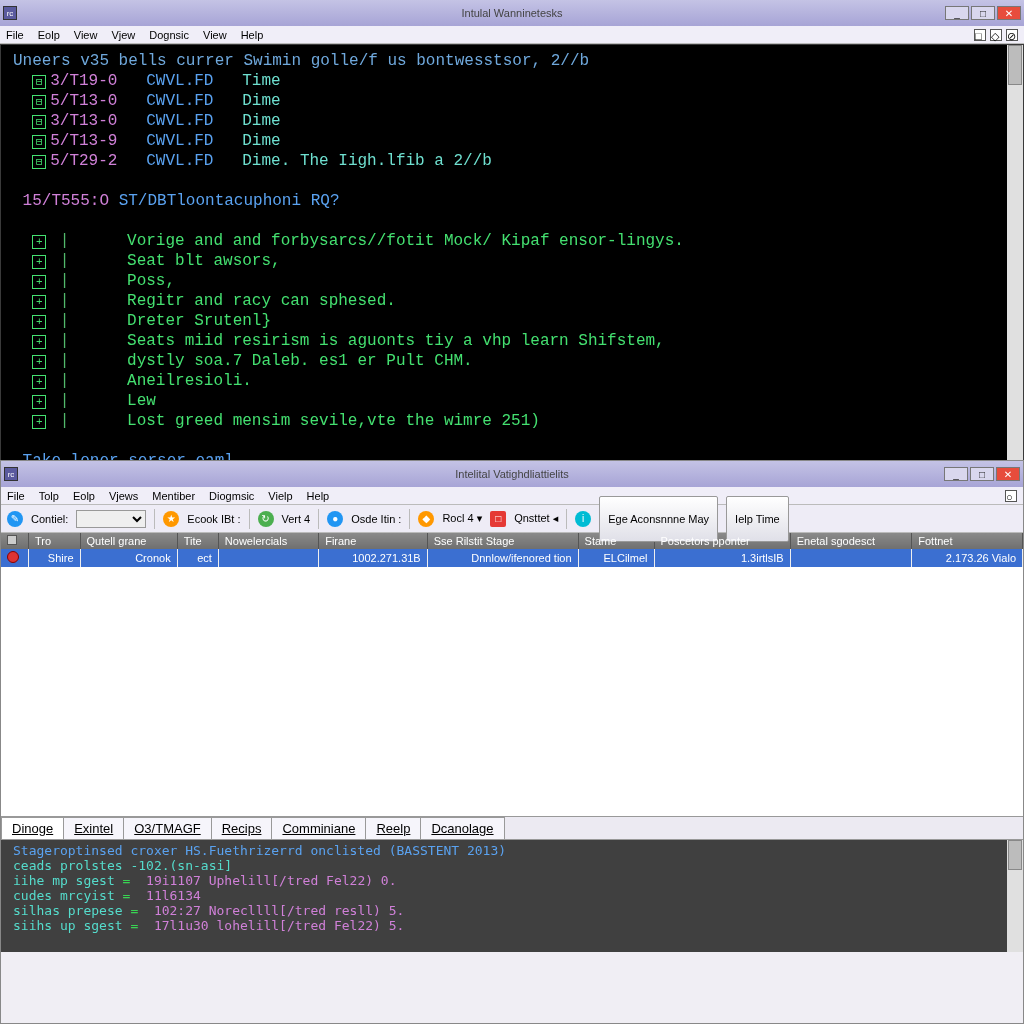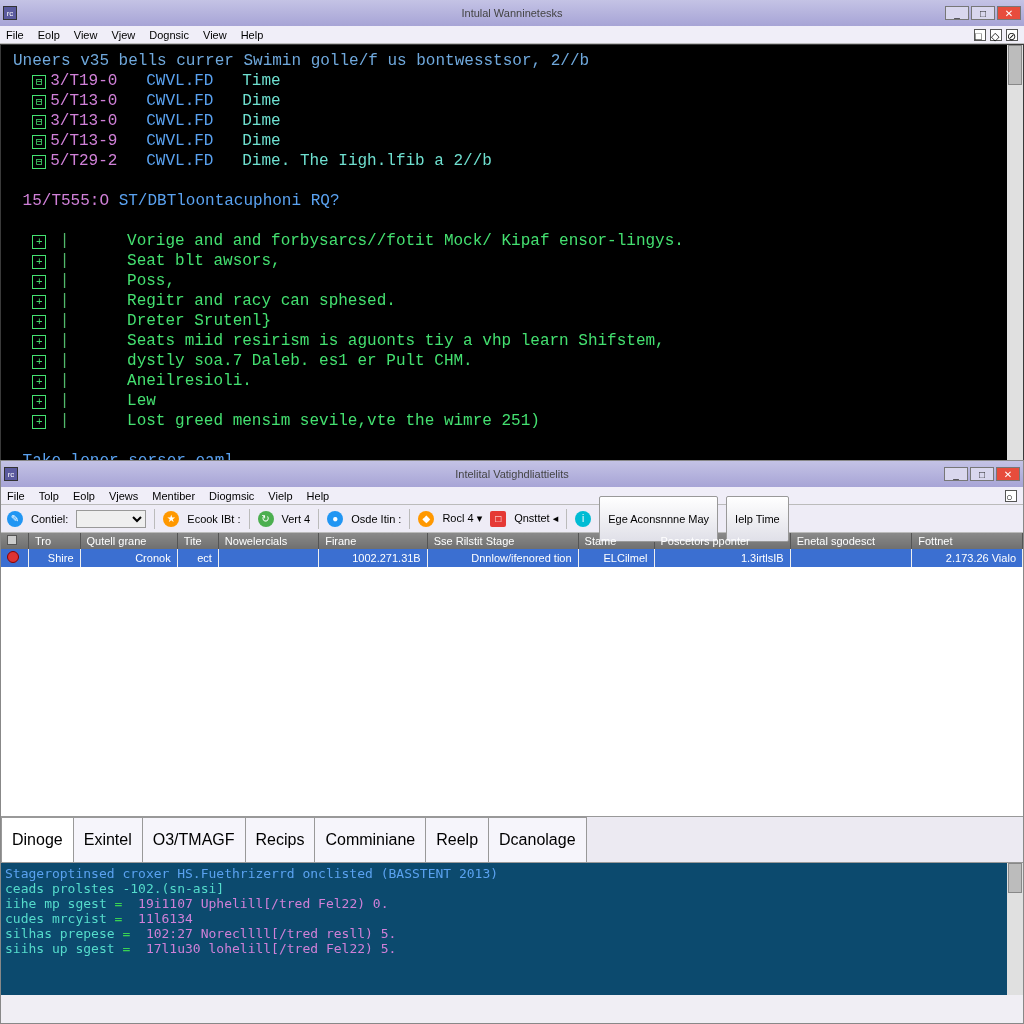--- a/index.html
+++ b/index.html
@@ -169,39 +169,40 @@
 tr.selected td { background:#3b6fd1; color:#fff;text-align:right; }
 .row-icon-red { display:inline-block;width:12px;height:12px;background:#d33;border-radius:50%;margin-right:3px;border:1px solid #800; }
 
 
 .bottom-tabs {
   display:flex;
   background:#eceaf2;
   border-bottom:1px solid #999;
 }
 .bottom-tabs .tab {
-  padding:13px 10px;
+  padding:3px 10px;
   border:1px solid #999;
   border-bottom:none;
   background:#f6f5fb;
   margin-right:-1px;
-  font-size:16px;
+  font-size:13px;
   cursor:pointer;
+  text-decoration:underline;
 }
 .bottom-tabs .tab.active { background:#fff; }
 
 
 .console {
-  background:#0c4a6e;
+  background:#404040;
   color:#39d353;
   font-family:'Consolas','Courier New',monospace;
   font-size:13px;
   line-height:15px;
-  padding:3px 4px;
-  height:132px;
+  padding:3px 12px;
+  height:112px;
   overflow:hidden;
   position:relative;
 }
 .console .c-blue{color:#5aa2f0;}
 .console .c-mag{color:#d080d8;}
 .console .c-cy{color:#55dccc;}
 .console .scroll {
   position:absolute; right:0; top:0; bottom:0;
   width:16px; background:#e0e0e0;
 }

